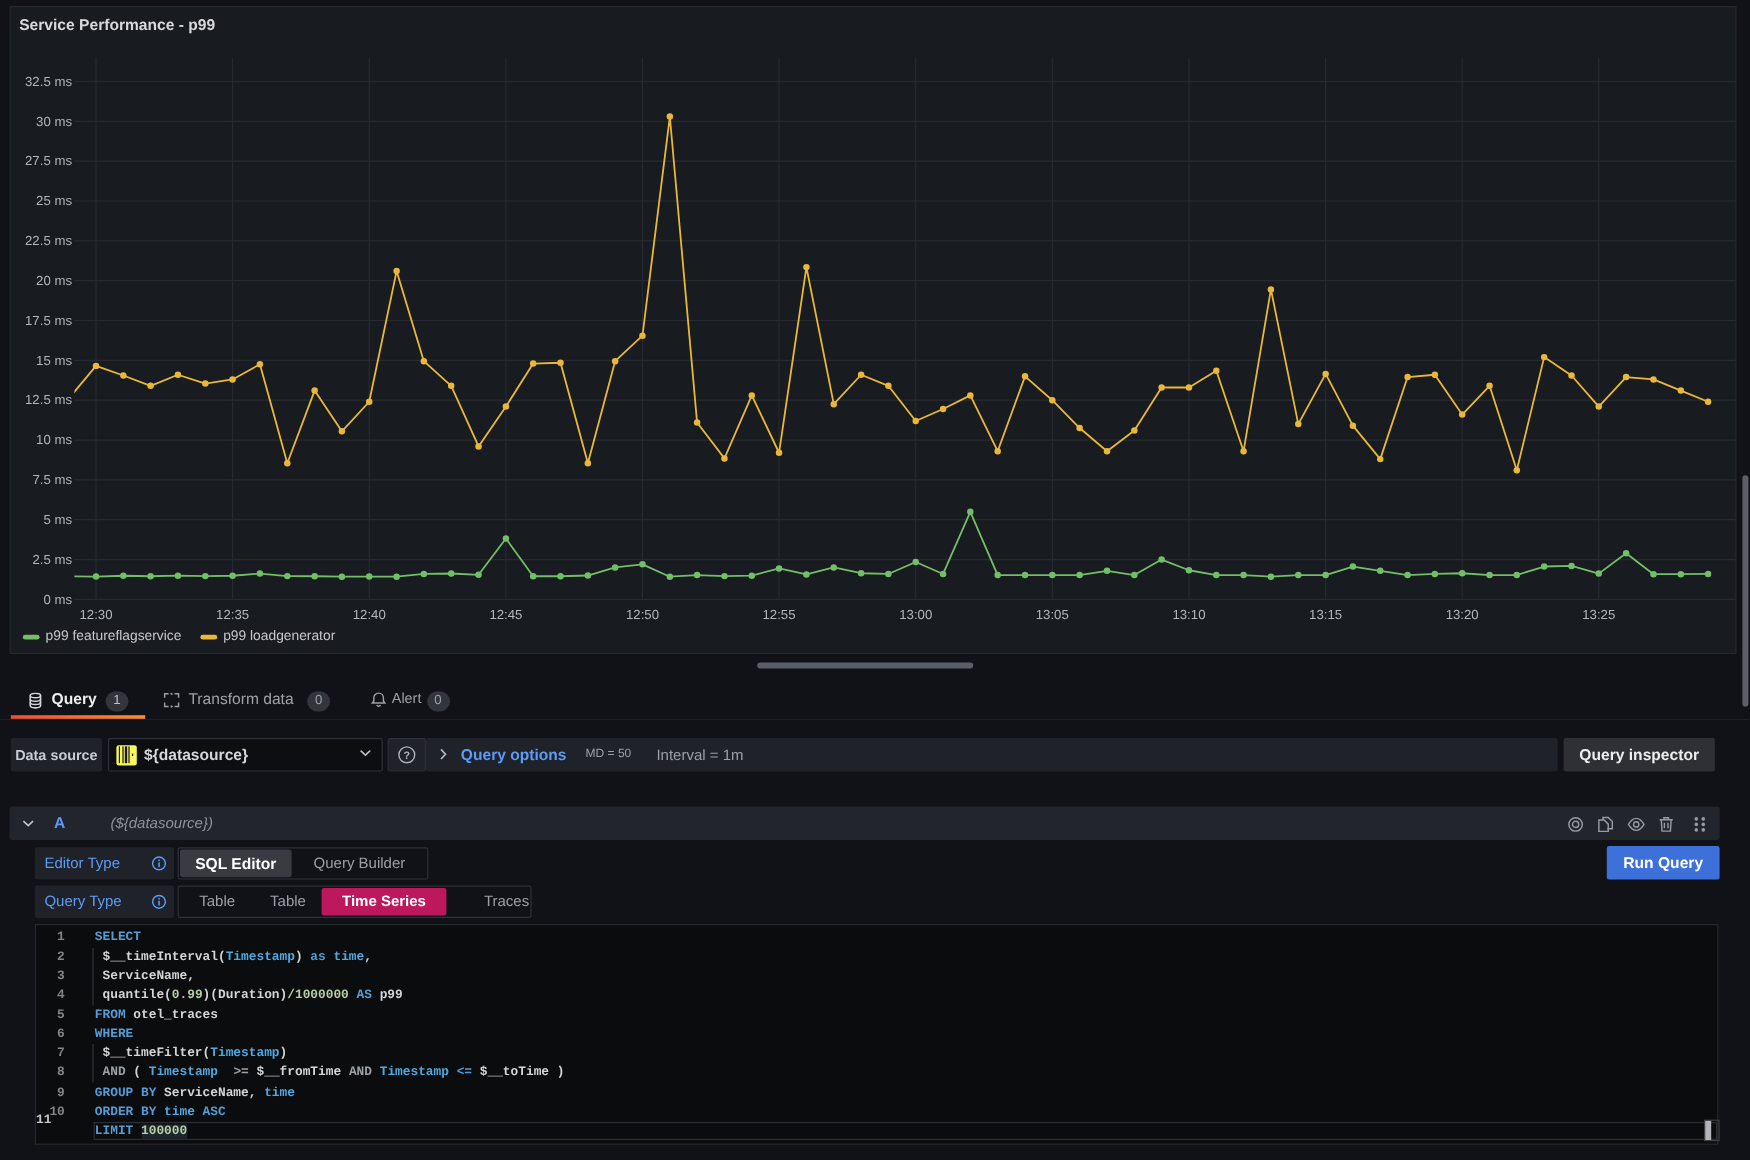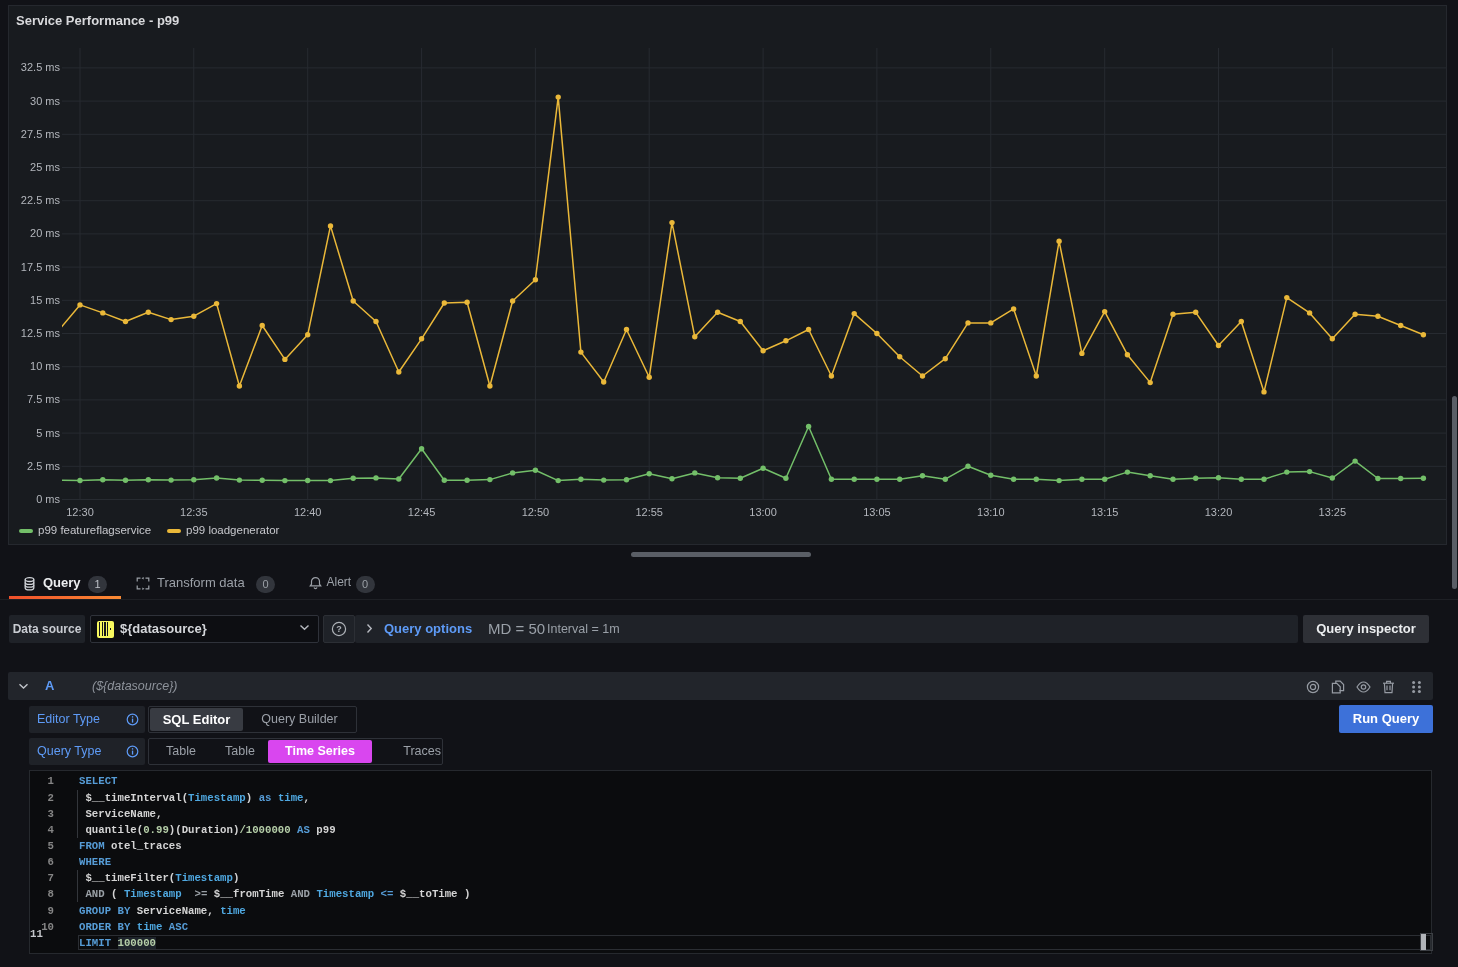--- a/index.html
+++ b/index.html
@@ -263,21 +263,21 @@
 <div class="abs" style="left:323px;top:615px;width:32px;height:28px;background:#1f2228;border:1px solid #2c2f35;border-radius:2px"></div>
 <svg class="abs" style="left:331px;top:621px" width="16" height="16" viewBox="0 0 16 16">
  <circle cx="8" cy="8" r="6.6" fill="none" stroke="#aeb2b8" stroke-width="1.2"></circle>
  <text x="8" y="11.2" text-anchor="middle" font-size="9" font-weight="700" fill="#aeb2b8" font-family="Liberation Sans, sans-serif">?</text>
 </svg>
 <div class="abs" style="left:355px;top:615px;width:943px;height:28px;background:#1f2228;border-radius:2px"></div>
 <svg class="abs" style="left:366px;top:623px" width="7" height="11" viewBox="0 0 7 11">
       <path d="M1.5 1.5 L5.2 5.5 L1.5 9.5" fill="none" stroke="#b7bac0" stroke-width="1.4"></path>
     </svg>
 <div class="abs" style="left:384px;top:615px;height:28px;line-height:28px;font-size:13px;font-weight:600;color:#5e9bf7">Query options</div>
-<div class="abs" style="left:488px;top:615px;height:28px;line-height:28px;font-size:15px;color:#9aa0a8">MD = 50</div>
+<div class="abs" style="left:488px;top:615px;height:28px;line-height:28px;font-size:10px;color:#9aa0a8">MD = 50</div>
 <div class="abs" style="left:547px;top:615px;height:28px;line-height:28px;font-size:12.5px;color:#9aa0a8">Interval = 1m</div>
 <div class="abs" style="left:1303px;top:615px;width:126px;height:28px;background:#2e3036;border-radius:2px;color:#eceef0;font-size:13px;font-weight:600;text-align:center;line-height:28px">Query inspector</div>
 
 <div class="abs" style="left:8px;top:672px;width:1425px;height:28px;background:#22252b;border-radius:2px"></div>
 <svg class="abs" style="left:18px;top:683px" width="11" height="7" viewBox="0 0 11 7">
       <path d="M1.5 1.2 L5.5 5 L9.5 1.2" fill="none" stroke="#c0c3c9" stroke-width="1.4"></path>
     </svg>
 <div class="abs" style="left:45px;top:672px;height:28px;line-height:28px;font-size:13px;font-weight:700;color:#5e9bf7">A</div>
 <div class="abs" style="left:92px;top:672px;height:28px;line-height:28px;font-size:12.5px;font-style:italic;color:#8e939b">(${datasource})</div>
 <svg class="abs" style="left:1306px;top:680px" width="14" height="14" viewBox="0 0 14 14">
@@ -327,21 +327,21 @@
 <div class="abs" style="left:29px;top:737.5px;width:115.5px;height:27px;background:#1f2228;border-radius:2px"></div>
 <div class="abs" style="left:37px;top:737.5px;height:27px;line-height:27px;font-size:12.5px;font-weight:400;color:#5e9bf7">Query Type</div>
 <svg class="abs" style="left:125.5px;top:744.5px" width="13" height="13" viewBox="0 0 13 13">
  <circle cx="6.5" cy="6.5" r="5.3" fill="none" stroke="#5e9bf7" stroke-width="1.2"></circle>
  <rect x="5.9" y="5.6" width="1.3" height="4" fill="#5e9bf7"></rect>
       <rect x="5.9" y="3.2" width="1.3" height="1.4" fill="#5e9bf7"></rect>
 </svg>
 <div class="abs" style="left:148px;top:737.5px;width:295px;height:27px;border:1px solid #2e3138;border-radius:2px"></div>
 <div class="abs" style="left:150px;top:737.5px;width:62px;height:27px;color:#9ba0a8;font-size:12.5px;font-weight:500;text-align:center;line-height:27px">Table</div>
 <div class="abs" style="left:212px;top:737.5px;width:56px;height:27px;color:#9ba0a8;font-size:12.5px;font-weight:500;text-align:center;line-height:27px">Table</div>
-<div class="abs" style="left:268px;top:739.5px;width:104px;height:23px;background:#d946ef;border-radius:2px;color:#fff;font-size:12.5px;font-weight:700;text-align:center;line-height:23px">Time Series</div>
+<div class="abs" style="left:268px;top:739.5px;width:104px;height:23px;background:#be185d;border-radius:2px;color:#fff;font-size:12.5px;font-weight:700;text-align:center;line-height:23px">Time Series</div>
 <div class="abs" style="left:372px;top:737.5px;width:69px;height:27px;color:#9ba0a8;font-size:12.5px;font-weight:500;text-align:right;line-height:27px">Traces</div>
 
 <div class="abs" style="left:1339px;top:704.5px;width:94px;height:28px;background:#3d71d9;border-radius:2px;color:#fff;font-size:13px;font-weight:600;text-align:center;line-height:28px">Run Query</div>
 
 <div class="abs" style="left:29px;top:769.5px;width:1403px;height:184px;background:#0b0c0e;border:1px solid #26292e"></div>
 <div class="abs" style="left:0;top:0;width:1458px;height:967px;font-family:'Liberation Mono',monospace;font-size:10.7px;font-weight:700;pointer-events:none">
 <div class="abs" style="left:76.5px;top:789.5px;width:1px;height:48px;background:#33363b"></div>
 <div class="abs" style="left:76.5px;top:870.2px;width:1px;height:32px;background:#33363b"></div>
 <div style="position:absolute;left:30px;top:773.4px;width:24px;height:16px;line-height:16px;text-align:right;color:#858585">1</div>
       <div style="position:absolute;left:30px;top:789.5px;width:24px;height:16px;line-height:16px;text-align:right;color:#858585">2</div>

